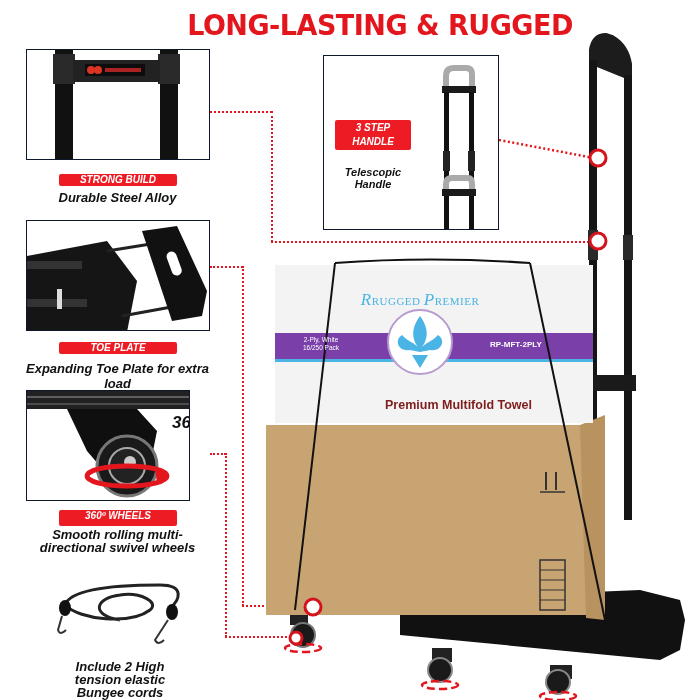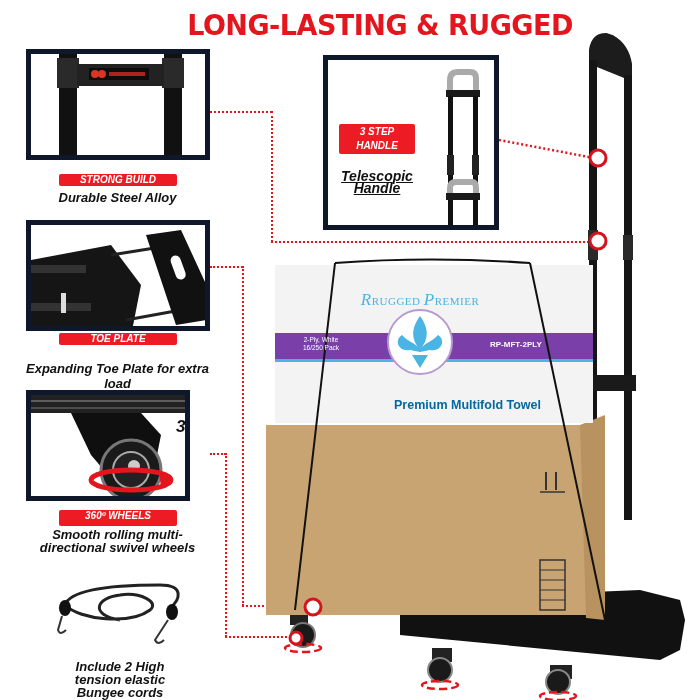--- a/index.html
+++ b/index.html
@@ -1,19 +1,19 @@
 <!DOCTYPE html>
 <html><head>
 <meta charset="utf-8">
 <style>
   * { box-sizing: border-box; margin: 0; padding: 0; }
   body { width: 700px; height: 700px; background: #ffffff; position: relative; overflow: hidden; font-family: "DejaVu Sans", sans-serif; }
   .abs { position: absolute; }
   .title { left: 0; top: 10px; width: 700px; text-align: center; padding-left: 60px; font-family: "DejaVu Sans", sans-serif; font-weight: bold; font-size: 27px; color: #e3161e; letter-spacing: -0.5px; transform: scaleY(1.05); }
-  .panel { border: 5px solid #0f172a; background: #fff; overflow: hidden; }
+  .panel { border: 1px solid #0f172a; background: #fff; overflow: hidden; }
   .badge { background: #ed1c24; color: #fff; font-family: "Liberation Sans", sans-serif; font-style: italic; font-weight: bold; text-align: center; border-radius: 2px; }
   .caption { color: #111; font-family: "Liberation Sans", sans-serif; font-style: italic; font-weight: bold; text-align: center; font-size: 13px; }
   .dot-h { border-top: 2.5px dotted #e3161e; height: 0; }
   .dot-v { border-left: 2.5px dotted #e3161e; width: 0; }
 </style>
 </head>
 <body>
 
 <div class="abs title">LONG-LASTING &amp; RUGGED</div>
 
@@ -38,21 +38,21 @@
     <polygon points="0,35 80,20 110,60 100,111 0,111" fill="#151515"></polygon>
     <rect x="0" y="40" width="55" height="8" fill="#333"></rect>
     <rect x="0" y="78" width="60" height="8" fill="#333"></rect>
     <line x1="80" y1="30" x2="130" y2="22" stroke="#222" stroke-width="3"></line>
     <line x1="95" y1="95" x2="150" y2="85" stroke="#222" stroke-width="3"></line>
     <polygon points="115,10 150,5 180,70 175,95 145,100 125,40" fill="#111"></polygon>
     <rect x="142" y="30" width="10" height="25" rx="5" fill="#fff" transform="rotate(-20 147 42)"></rect>
     <rect x="30" y="68" width="5" height="20" fill="#ddd"></rect>
   </svg>
 </div>
-<div class="abs badge" style="left:59px;top:333px;width:118px;height:12px;font-size:10px;line-height:12px;">TOE PLATE</div>
+<div class="abs badge" style="left:59px;top:342px;width:118px;height:12px;font-size:10px;line-height:12px;">TOE PLATE</div>
 <div class="abs caption" style="left:20px;top:361px;width:195px;">Expanding Toe Plate for extra load</div>
 
 <div class="abs panel" style="left:26px;top:390px;width:164px;height:111px;">
   <svg width="184" height="111" viewBox="0 0 184 111">
     <rect x="0" y="0" width="184" height="18" fill="#222"></rect>
     <line x1="0" y1="6" x2="184" y2="6" stroke="#999" stroke-width="1"></line>
     <line x1="0" y1="13" x2="184" y2="13" stroke="#777" stroke-width="1"></line>
     <path d="M40,18 L110,18 L130,40 L120,90 L90,95 L60,60 Z" fill="#0f0f0f"></path>
     <circle cx="100" cy="75" r="30" fill="#1a1a1a" stroke="#777" stroke-width="3"></circle>
     <circle cx="100" cy="75" r="18" fill="#222" stroke="#aaa" stroke-width="2"></circle>
@@ -73,21 +73,21 @@
   <path d="M12,36 L8,50 Q10,56 16,50" fill="none" stroke="#333" stroke-width="2"></path>
   <path d="M118,40 L105,60 Q108,66 114,60" fill="none" stroke="#333" stroke-width="2"></path>
 </svg>
 <div class="abs caption" style="left:60px;top:660px;width:120px;line-height:13px;">Include 2 High tension elastic Bungee cords</div>
 
 <div class="abs panel" style="left:323px;top:55px;width:176px;height:175px;">
   <div class="abs badge" style="left:11px;top:64px;width:76px;height:30px;font-size:10px;line-height:14px;padding-top:1px;">
     <div>3 STEP</div>
     <div>HANDLE</div>
   </div>
-  <div class="abs caption" style="left:11px;top:110px;width:76px;font-size:14px;line-height:12px;text-decoration:underline;">
+  <div class="abs caption" style="left:11px;top:110px;width:76px;font-size:11px;line-height:12px;">
     <div>Telescopic</div>
     <div>Handle</div>
   </div>
   <svg class="abs" style="left:100px;top:0;" width="60" height="175" viewBox="0 0 60 175">
     <path d="M22,35 L22,20 Q22,12 30,12 L42,12 Q48,12 48,18 L48,32" fill="none" stroke="#aaa" stroke-width="6"></path>
     <rect x="18" y="30" width="34" height="7" fill="#1a1a1a"></rect>
     <rect x="20" y="36" width="5" height="140" fill="#111"></rect>
     <rect x="45" y="36" width="5" height="140" fill="#111"></rect>
     <rect x="19" y="95" width="7" height="20" fill="#222"></rect>
     <rect x="44" y="95" width="7" height="20" fill="#222"></rect>
@@ -164,14 +164,14 @@
   
   <div class="abs" style="left:80px;top:270px;width:160px;text-align:center;font-family:'Liberation Serif',serif;color:#4ab4e4;font-size:11px;letter-spacing:0.5px;">
     <span style="font-size:17px;font-style:italic;">R</span><span>RUGGED</span>
     <span style="font-size:17px;font-style:italic;">P</span><span>REMIER</span>
   </div>
   <div class="abs" style="left:26px;top:316px;width:70px;text-align:center;color:#fff;font-family:'Liberation Sans',sans-serif;font-size:6.5px;line-height:8px;">
     <div>2-Ply, White</div>
     <div>16/250 Pack</div>
   </div>
   <div class="abs" style="left:230px;top:320px;color:#fff;font-family:'Liberation Sans',sans-serif;font-weight:bold;font-size:8px;">RP-MFT-2PLY</div>
-  <div class="abs" style="left:101px;top:378px;color:#0369a1;font-family:'Liberation Sans',sans-serif;font-weight:bold;font-size:12.5px;padding-left:33px;">Premium Multifold Towel</div>
+  <div class="abs" style="left:92px;top:378px;color:#7f1d1d;font-family:'Liberation Sans',sans-serif;font-weight:bold;font-size:12.5px;padding-left:33px;">Premium Multifold Towel</div>
 </div>
 
 </body></html>

